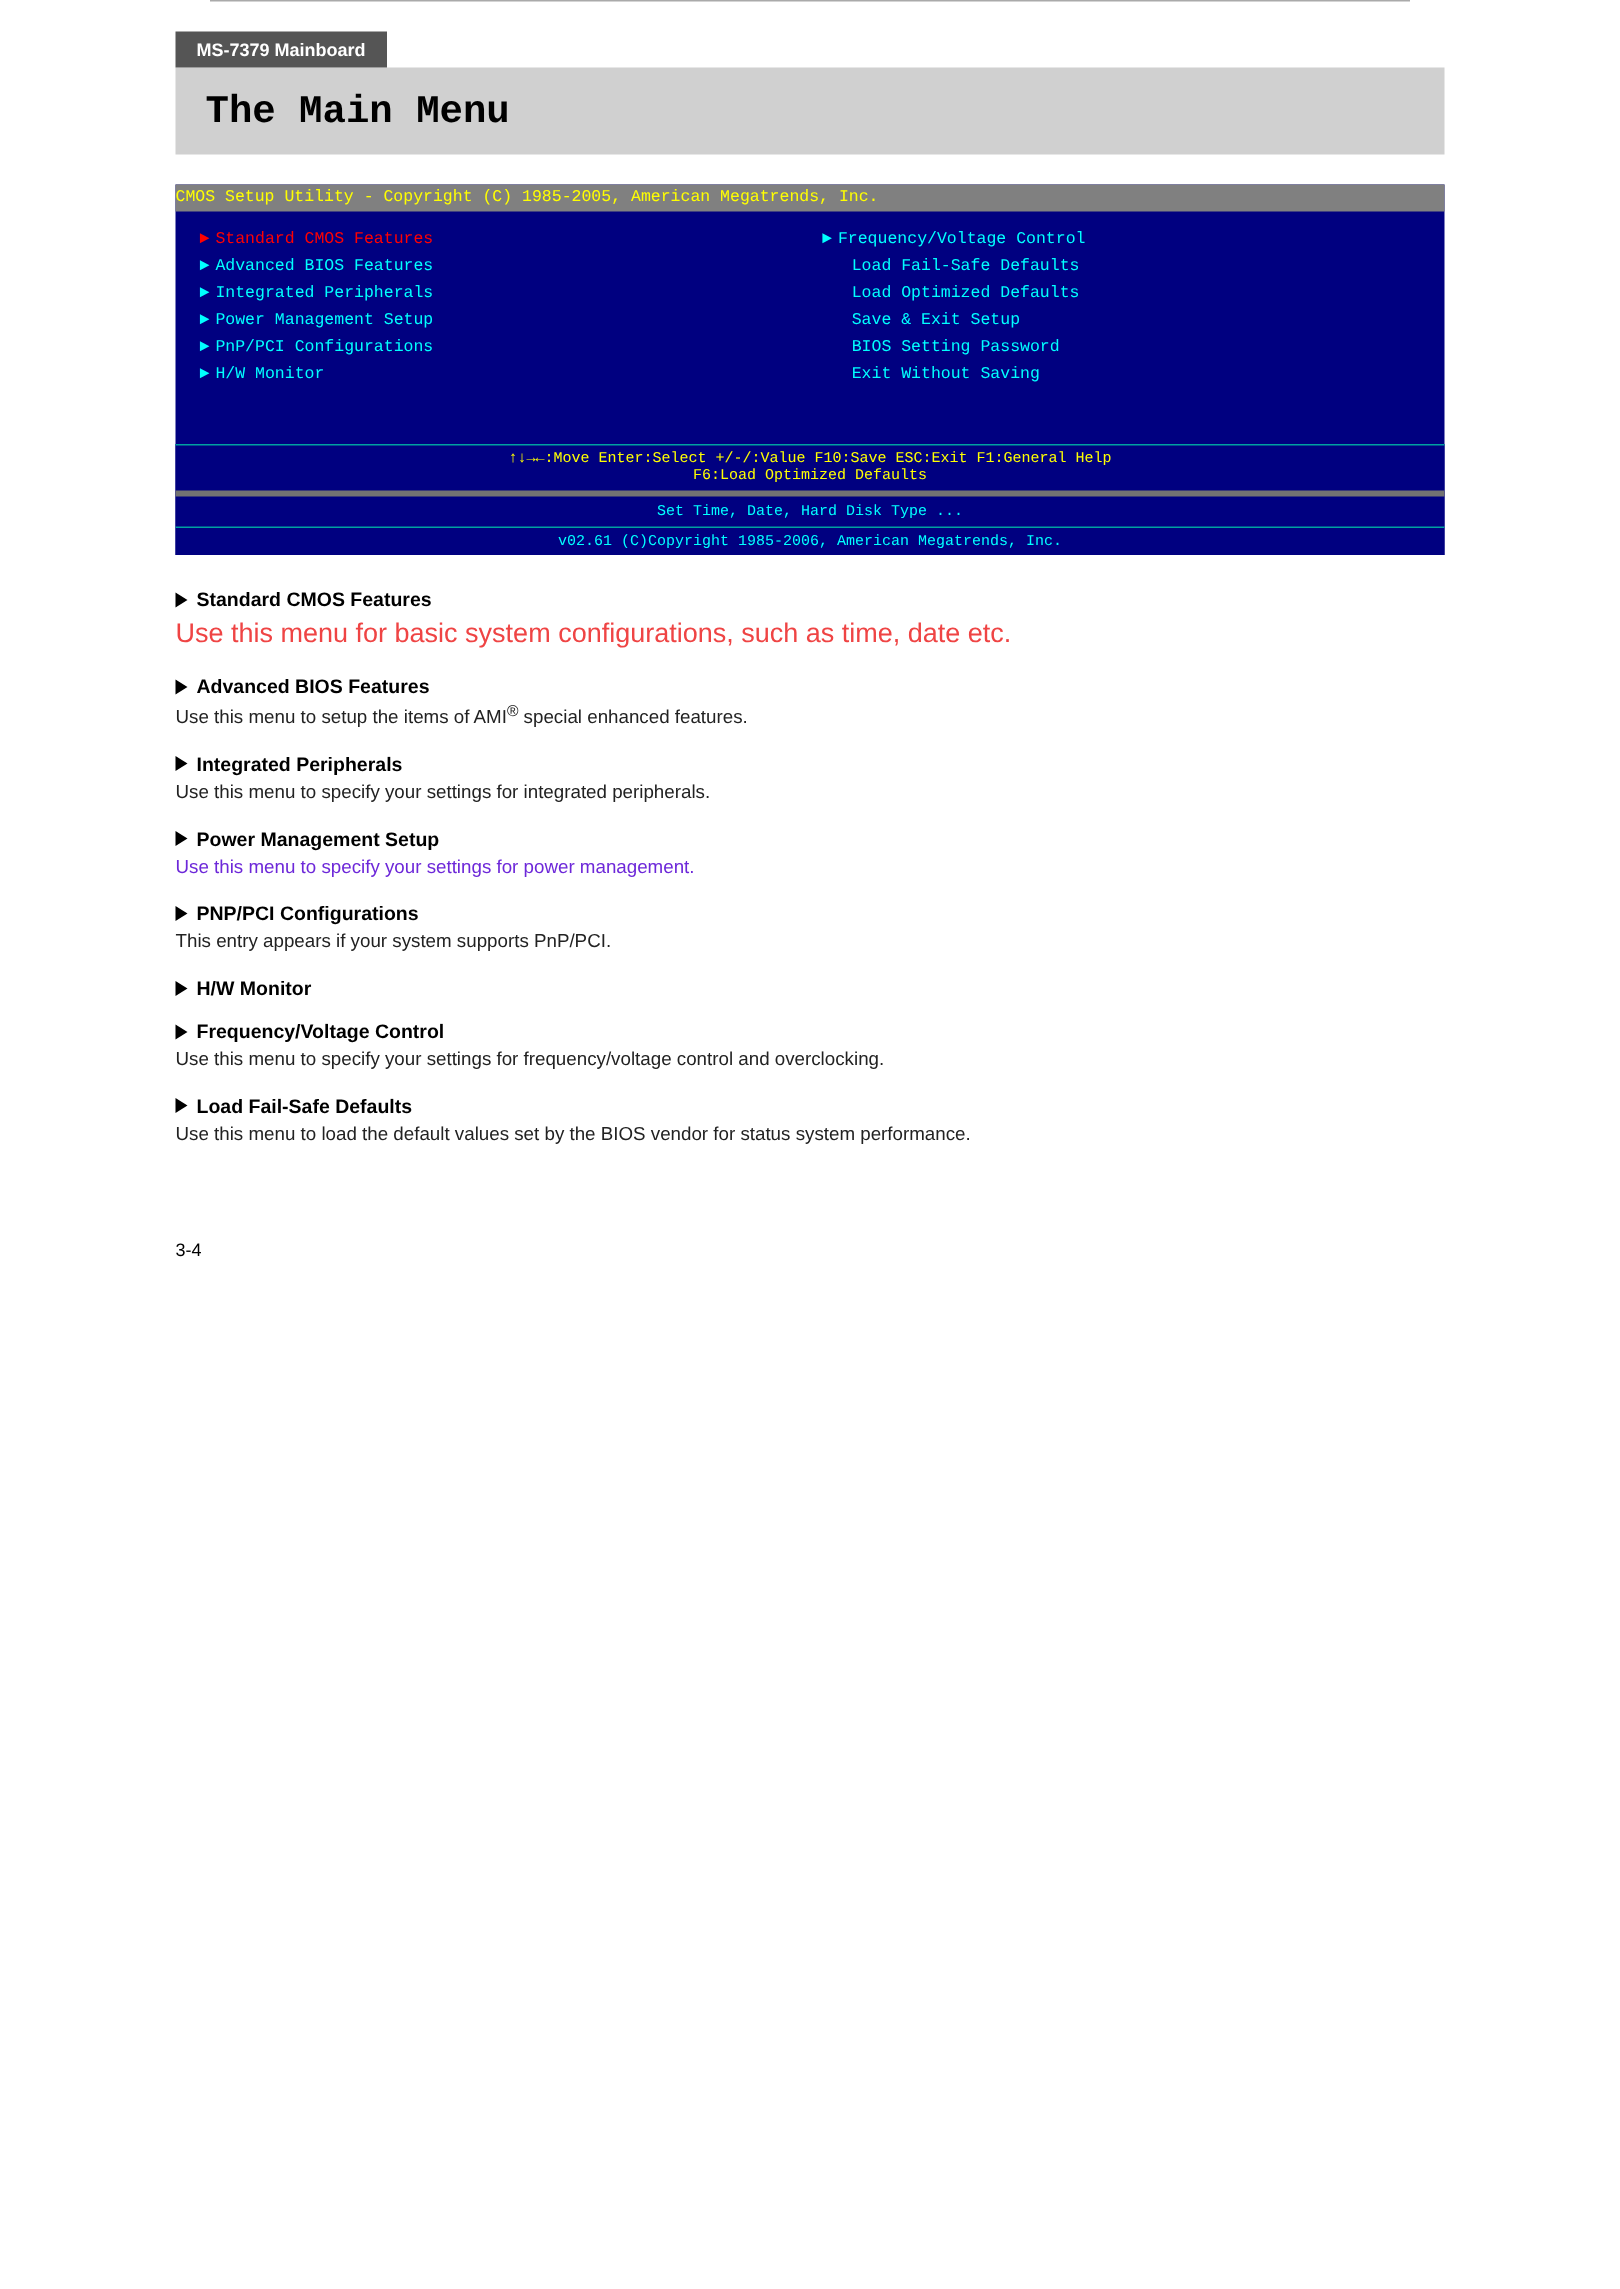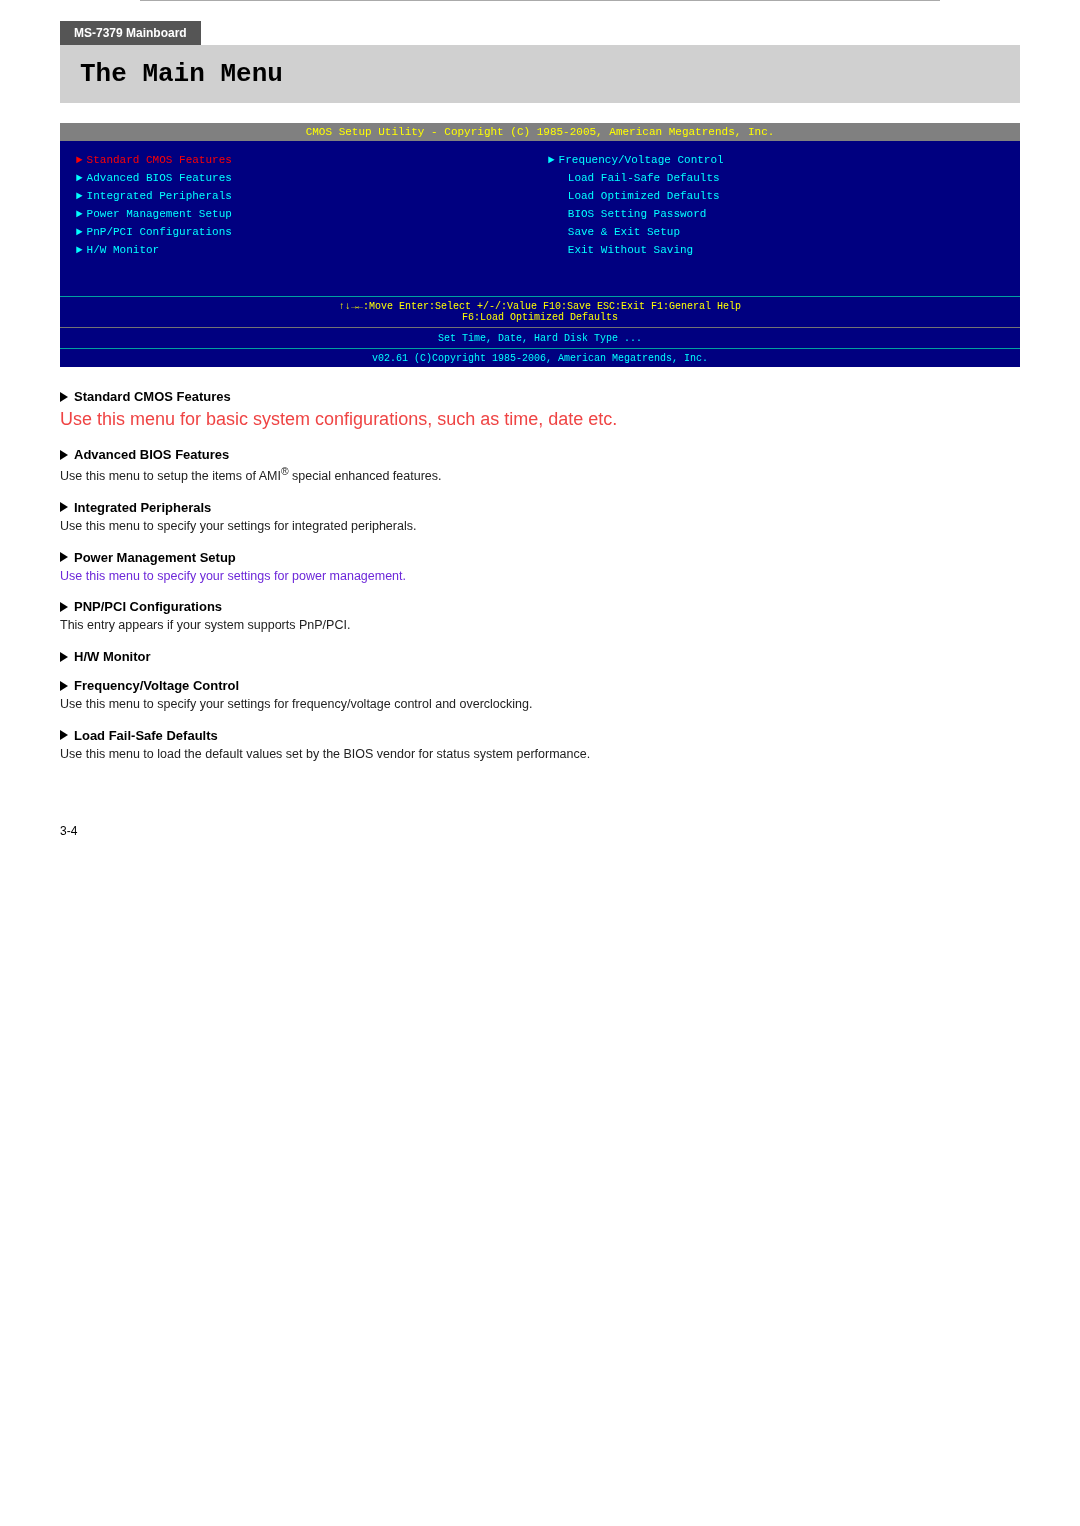--- a/index.html
+++ b/index.html
@@ -15,21 +15,21 @@
 
     .page-container {
       width: 1080px;
       min-height: 1526px;
       background: #fff;
       padding: 0;
     }
 
     .content-area {
       position: relative;
-      margin: 0 60px;
+      margin: 0 117px;
       padding-top: 20px;
     }
 
     
     .desc-section {
       margin-bottom: 14px;
     }
   </style>
 </head>
 <body>
@@ -45,21 +45,21 @@
     </div>
 
     
     <div style="background:#d0d0d0;padding:14px 20px 14px 20px;margin-bottom:20px;">
       <h1 style="font-size:26px;font-weight:bold;color:#000;font-family:Liberation Mono, monospace;">The Main Menu</h1>
     </div>
 
     
     <div style="background:#000080;margin-bottom:22px;font-family:'Courier New',Courier,monospace;font-size:11px;padding:0;">
 
-      <div style="background:#808080;color:#ffff00;text-align:center;padding:3px 0;font-size:11px;">
+      <div style="background:#808080;color:#ffff00;text-align:left;padding:3px 0;font-size:11px;">
         <span>CMOS Setup Utility - Copyright (C) 1985-2005, American Megatrends, Inc.</span>
       </div>
 
       <div style="display:flex;padding:10px 16px;gap:0;min-height:155px;">
 
         <div style="flex:1;padding-right:8px;">
           <div style="color:#ff0000;padding:3px 0;display:flex;align-items:center;gap:4px;">
             <span>►</span>
             <span>Standard CMOS Features</span>
           </div>
@@ -90,41 +90,41 @@
             <span>►</span>
             <span>Frequency/Voltage Control</span>
           </div>
           <div style="color:#00ffff;padding:3px 0;">
             <span>&nbsp;&nbsp;&nbsp;Load Fail-Safe Defaults</span>
           </div>
           <div style="color:#00ffff;padding:3px 0;">
             <span>&nbsp;&nbsp;&nbsp;Load Optimized Defaults</span>
           </div>
           <div style="color:#00ffff;padding:3px 0;">
+            <span>&nbsp;&nbsp;&nbsp;Save &amp; Exit Setup</span>
+          </div>
+          <div style="color:#00ffff;padding:3px 0;">
             <span>&nbsp;&nbsp;&nbsp;BIOS Setting Password</span>
-          </div>
-          <div style="color:#00ffff;padding:3px 0;">
-            <span>&nbsp;&nbsp;&nbsp;Save &amp; Exit Setup</span>
           </div>
           <div style="color:#00ffff;padding:3px 0;">
             <span>&nbsp;&nbsp;&nbsp;Exit Without Saving</span>
           </div>
         </div>
       </div>
 
       <div style="background:#000080;border-top:1px solid #00a0a0;padding:4px 8px;text-align:center;">
         <div style="color:#ffff00;font-size:10px;font-family:'Courier New',Courier,monospace;">
           <span>↑↓→←:Move  Enter:Select  +/-/:Value  F10:Save  ESC:Exit  F1:General Help</span>
         </div>
         <div style="color:#ffff00;font-size:10px;font-family:'Courier New',Courier,monospace;">
           <span>F6:Load Optimized Defaults</span>
         </div>
       </div>
 
-      <div style="background:#000080;border-top:1px solid #737373;padding:4px 8px;text-align:center;">
+      <div style="background:#000080;border-top:4px solid #737373;padding:4px 8px;text-align:center;">
         <span style="color:#00ffff;font-size:10px;font-family:'Courier New',Courier,monospace;">Set Time, Date, Hard Disk Type ...</span>
       </div>
 
       <div style="background:#000080;border-top:1px solid #00a0a0;padding:3px 8px;text-align:center;">
         <span style="color:#00ffff;font-size:10px;font-family:'Courier New',Courier,monospace;">v02.61 (C)Copyright 1985-2006, American Megatrends, Inc.</span>
       </div>
     </div>
 
     
     <div>

